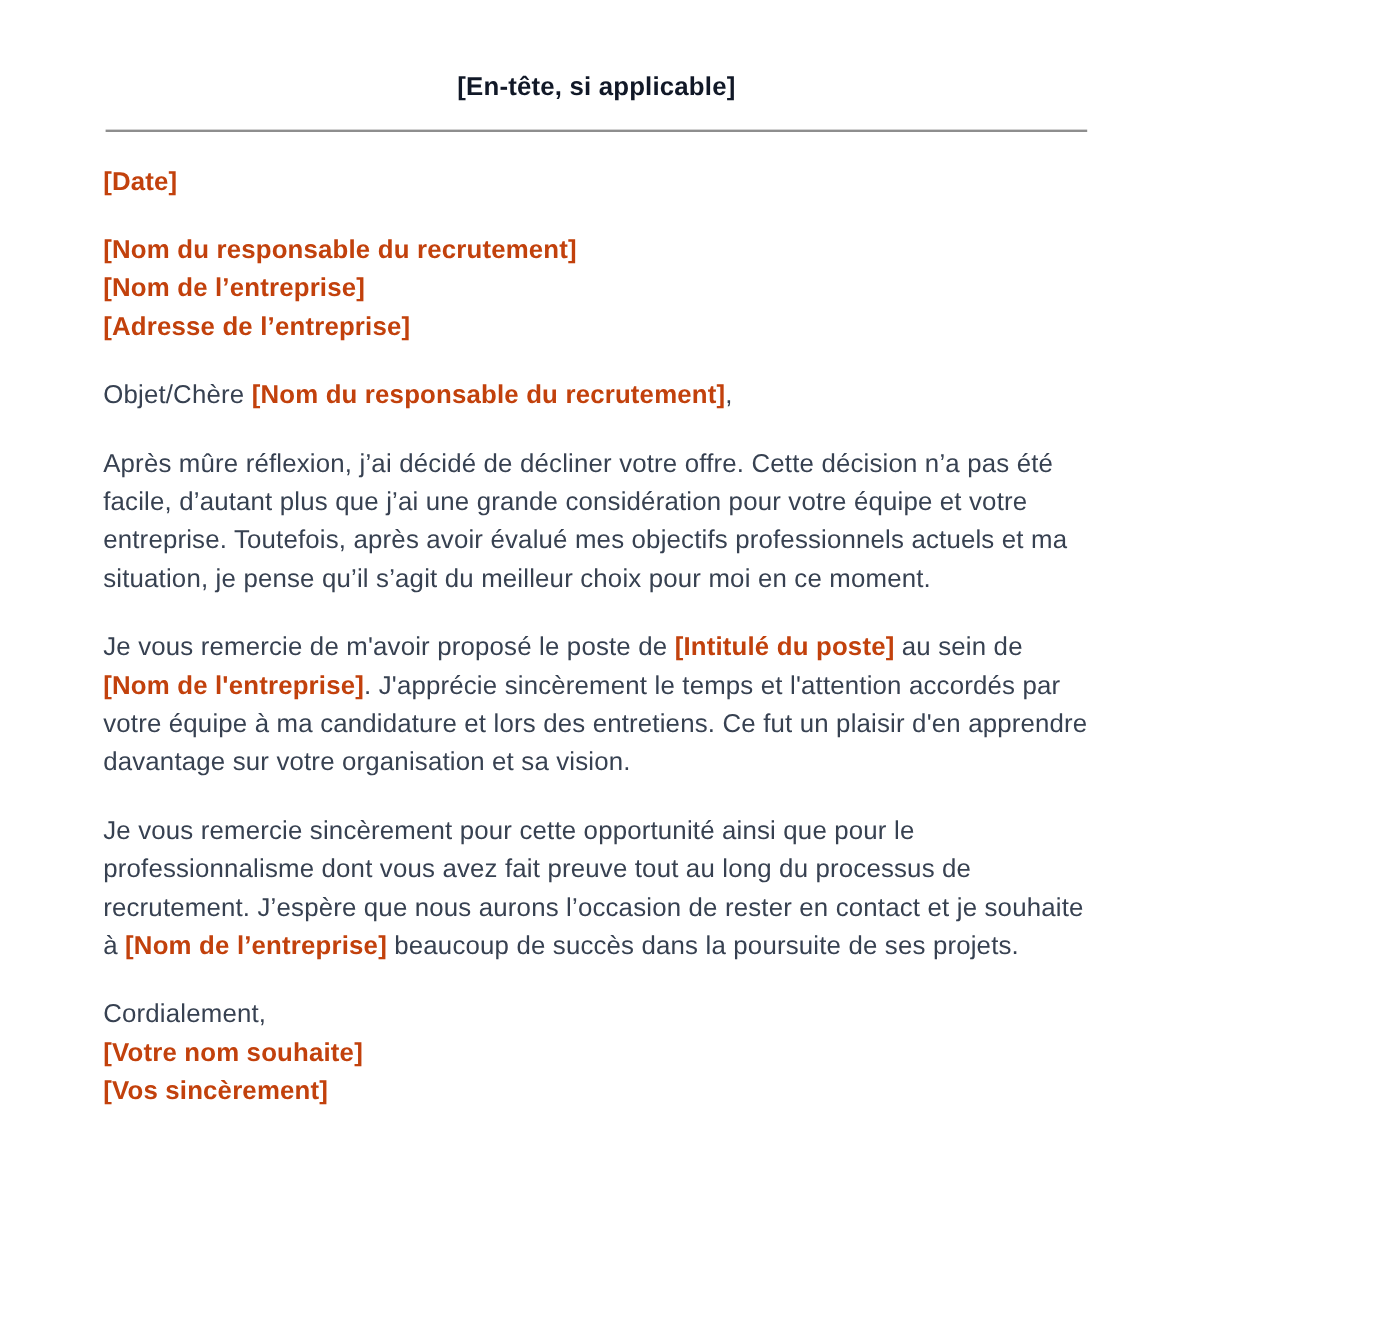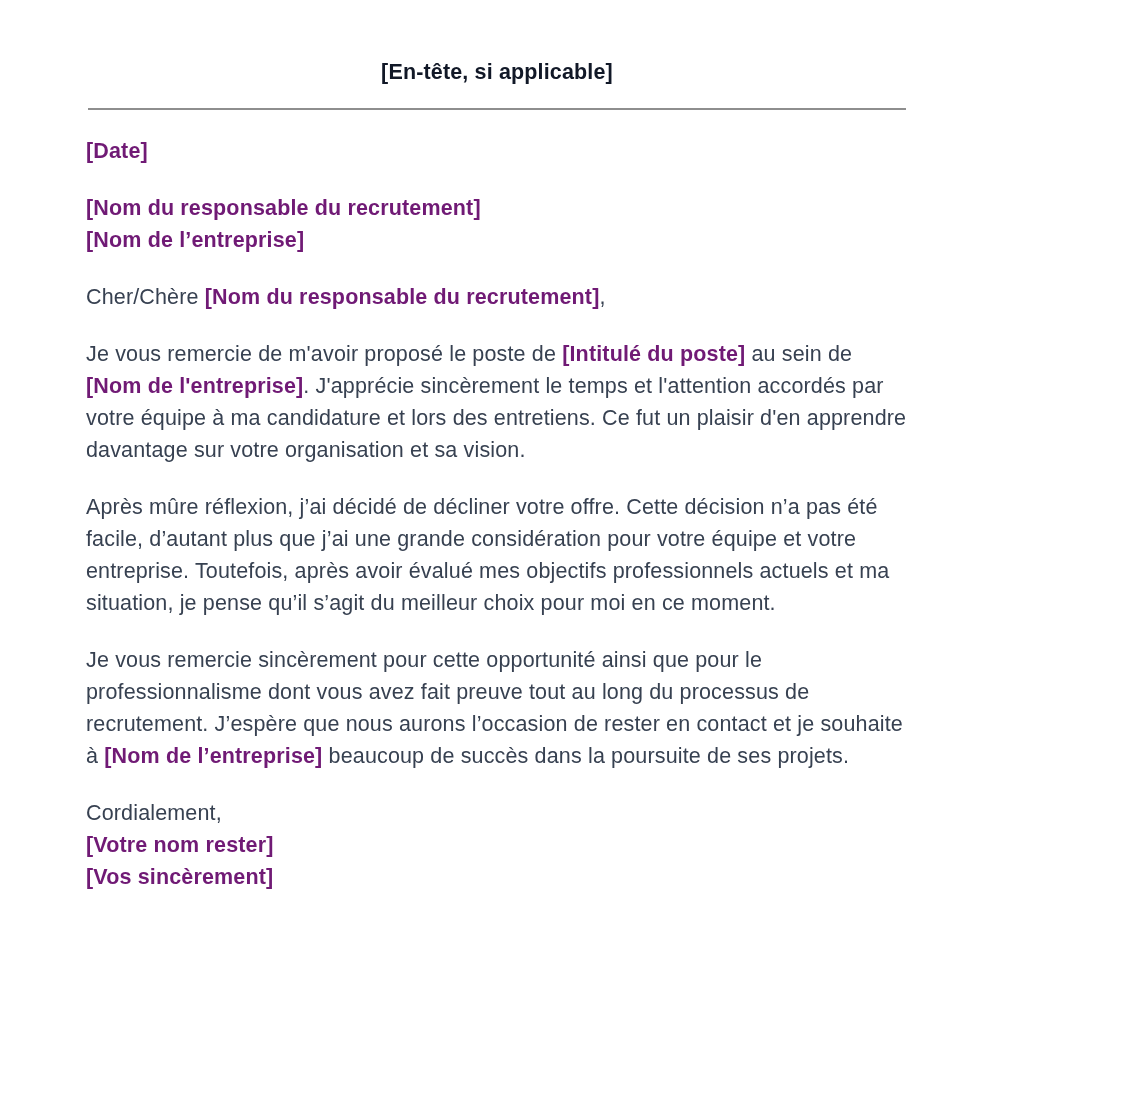--- a/index.html
+++ b/index.html
@@ -23,54 +23,55 @@
     color: #111827;
     line-height: 32px;
   }
   .divider {
     border: none;
     border-top: 2px solid #8e8e8e;
     margin: 20px 2px 0 2px;
     height: 0;
   }
   p { margin: 25px 0 0 0; }
-  .b { font-weight: 700; color: #701a75; }
+  .b { font-weight: 700; color: #c2410c; }
 </style>
 </head>
 <body>
 
 <div class="page">
 
   <div class="letter-header">[En-tête, si applicable]</div>
 
   <hr class="divider">
 
   <p class="b">[Date]</p>
 
   <p class="b">
     <span>[Nom du responsable du recrutement]</span><br>
     <span>[Nom de l’entreprise]</span><br>
+    <span>[Adresse de l’entreprise]</span>
   </p>
 
 
   <p>
-    <span>Cher/Chère </span><span class="b">[Nom du responsable du recrutement]</span><span>,</span>
+    <span>Objet/Chère </span><span class="b">[Nom du responsable du recrutement]</span><span>,</span>
+  </p>
+
+  <p>
+    <span>Après mûre réflexion, j’ai décidé de décliner votre offre. Cette décision n’a pas été facile, d’autant plus que j’ai une grande considération pour votre équipe et votre entreprise. Toutefois, après avoir évalué mes objectifs professionnels actuels et ma situation, je pense qu’il s’agit du meilleur choix pour moi en ce moment.</span>
   </p>
 
   <p>
     <span>Je vous remercie de m'avoir proposé le poste de </span><span class="b">[Intitulé du poste]</span><span> au sein de </span><span class="b">[Nom de l'entreprise]</span><span>. J'apprécie sincèrement le temps et l'attention accordés par votre équipe à ma candidature et lors des entretiens. Ce fut un plaisir d'en apprendre davantage sur votre organisation et sa vision.</span>
-  </p>
-
-  <p>
-    <span>Après mûre réflexion, j’ai décidé de décliner votre offre. Cette décision n’a pas été facile, d’autant plus que j’ai une grande considération pour votre équipe et votre entreprise. Toutefois, après avoir évalué mes objectifs professionnels actuels et ma situation, je pense qu’il s’agit du meilleur choix pour moi en ce moment.</span>
   </p>
 
   <p>
     <span>Je vous remercie sincèrement pour cette opportunité ainsi que pour le professionnalisme dont vous avez fait preuve tout au long du processus de recrutement. J’espère que nous aurons l’occasion de rester en contact et je souhaite à </span><span class="b">[Nom de l’entreprise]</span><span> beaucoup de succès dans la poursuite de ses projets.</span>
   </p>
 
   <p>
     <span>Cordialement,</span><br>
-    <span class="b">[Votre nom rester]</span><br>
+    <span class="b">[Votre nom souhaite]</span><br>
     <span class="b">[Vos sincèrement]</span>
   </p>
 
 </div>
 
 </body></html>

